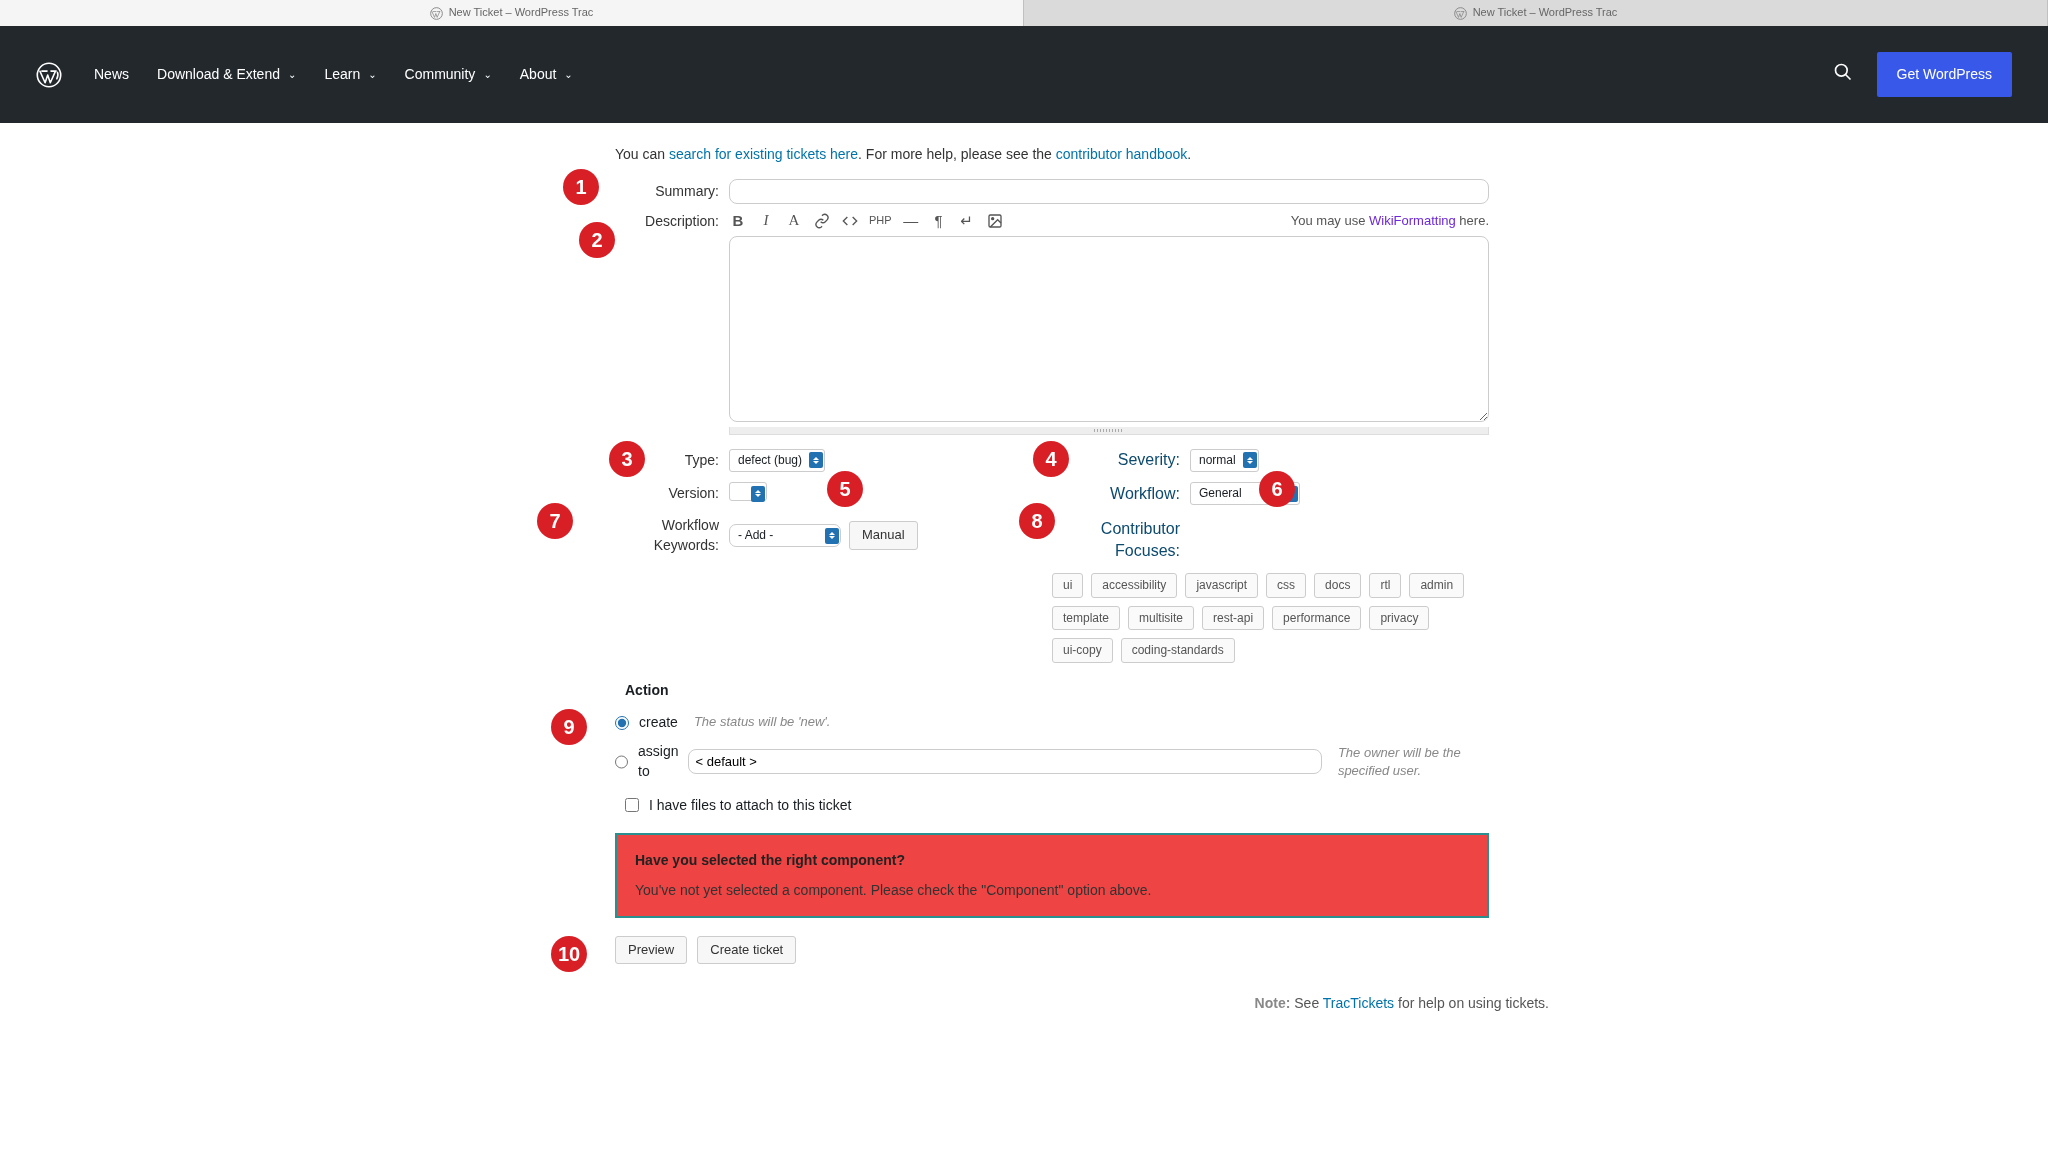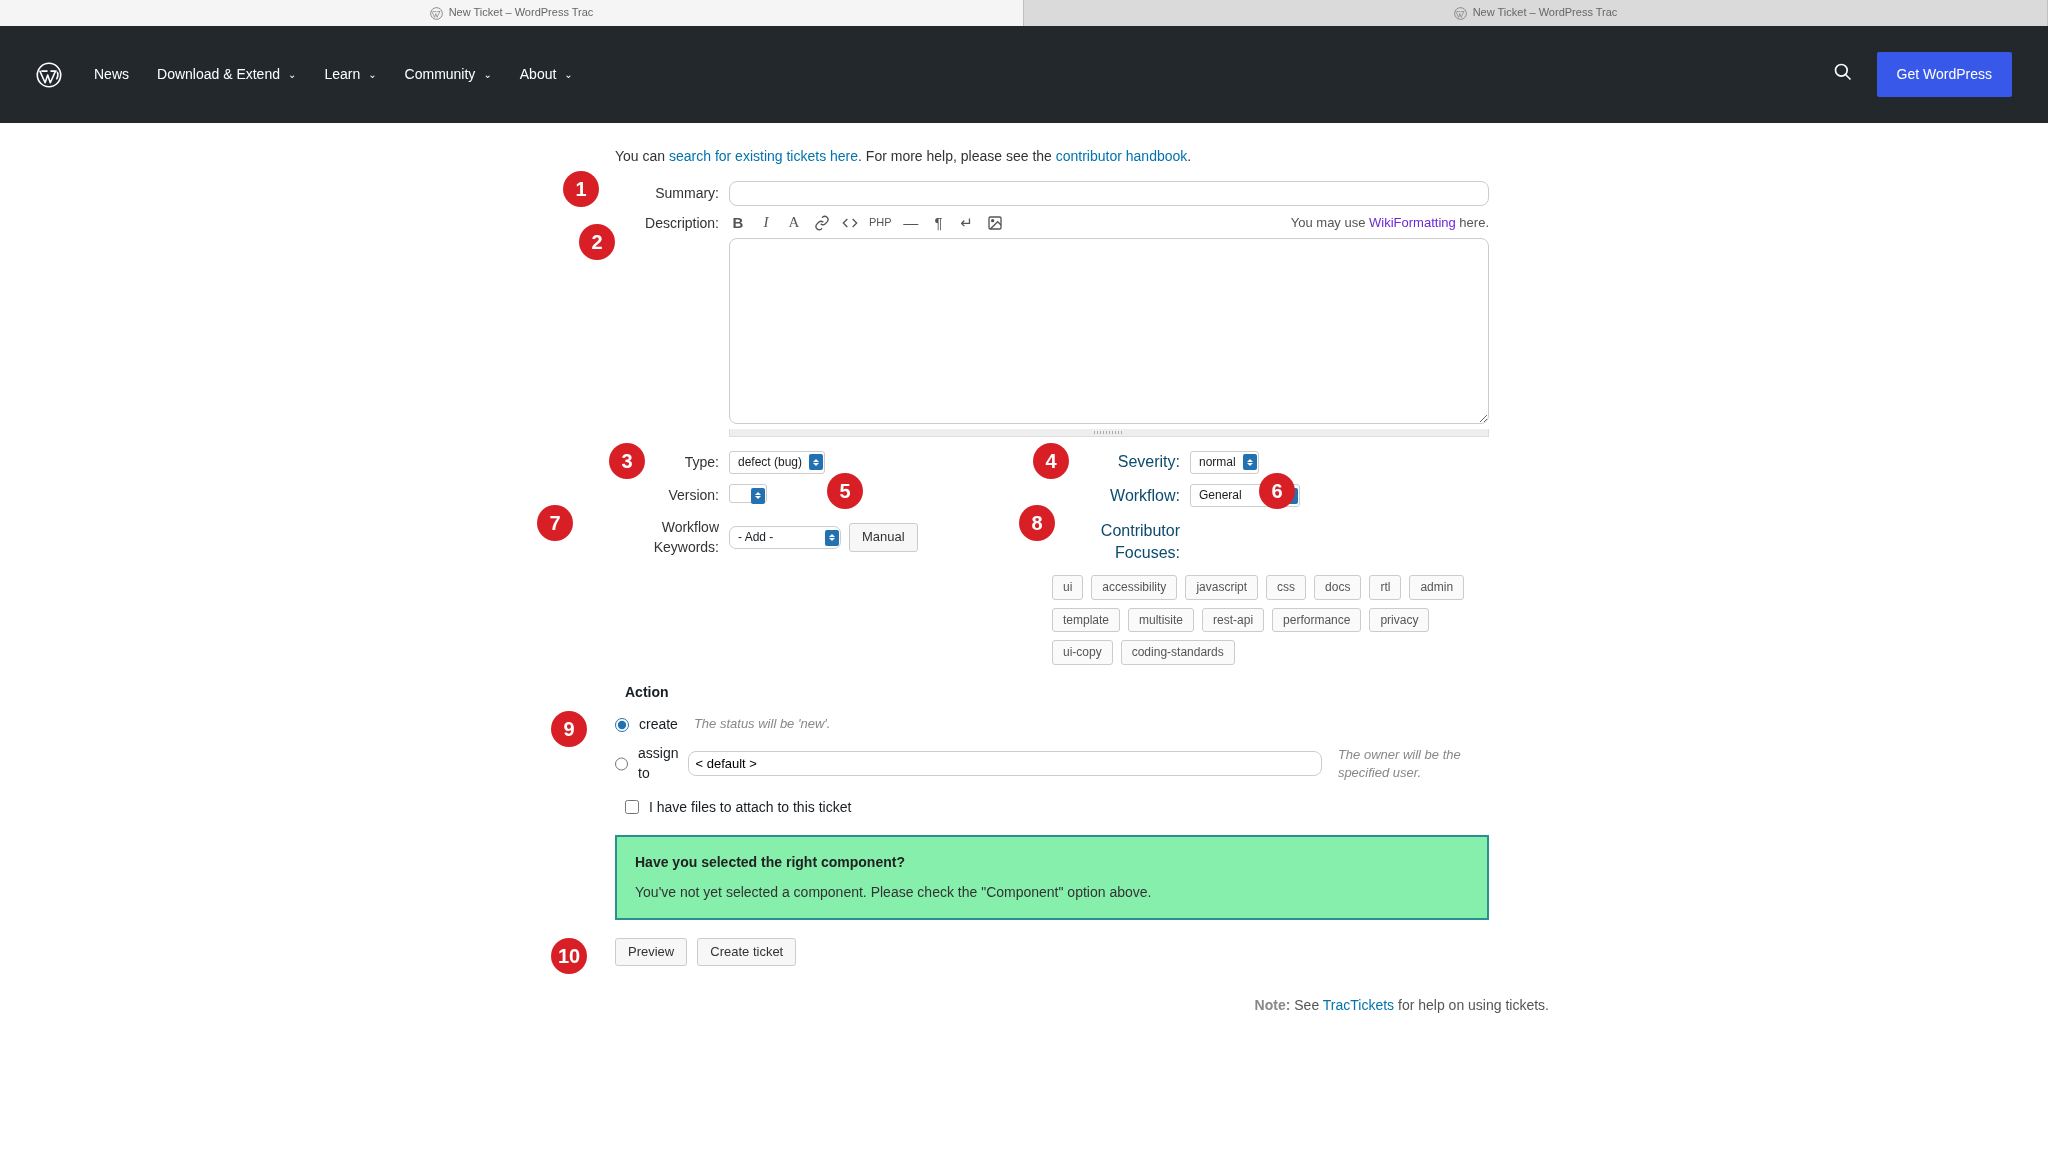--- a/index.html
+++ b/index.html
@@ -65,36 +65,36 @@
 
 .action-section { margin-left:56px; margin-top:18px; }
 .action-heading { font-size:14px; font-weight:600; margin-bottom:12px; margin-left:10px;}
 .action-row { display:flex; align-items:center; gap:10px; margin-bottom:10px; font-size:14px;}
 .action-row .hint { color:#888; font-style:italic; font-size:13px;}
 input[type=radio] { accent-color:#2271b1; width:14px; height:14px;}
 input[type=checkbox] { accent-color:#2271b1; width:14px; height:14px;}
 .assign-input { border:1px solid #ccc; border-radius:2px; padding:4px 8px; font-size:13px; width:160px;}
 
 
-.alert { border:2px solid #2a8f8f; background:#86efac; padding:16px 18px; margin-top:18px; margin-left:0; }
+.alert { border:2px solid #2a8f8f; background:#ef4444; padding:16px 18px; margin-top:18px; margin-left:0; }
 .alert strong { display:block; font-size:14px; margin-bottom:10px; color:#222;}
 .alert p { font-size:14px; color:#333;}
 
 
 .bottom-btns { display:flex; gap:10px; margin-top:18px;}
 
 
 .note { text-align:right; font-size:14px; color:#555; margin-top:30px; margin-right:-60px;}
 .note a { color:#0073aa; text-decoration:none;}
 .note .nb { color:#888; font-weight:600;}
 
 
 .ann { position:absolute; width:36px; height:36px; border-radius:50%; background:#d81f26; color:#fff; font-size:20px; font-weight:600; display:flex; align-items:center; justify-content:center; z-index:10; font-family:Arial,sans-serif;}
 
-.content-wrap { position:relative; max-width:1040px; margin:12px auto; padding-top: 12px;}
+.content-wrap { position:relative; max-width:1040px; margin:0 auto; padding-top: 22px;}
 .main-col { max-width: 930px; margin:0 auto;}
 
 .row-wrap { position:relative; }
 
 a { cursor:pointer; }
 
 </style>
 </head>
 <body>
 

